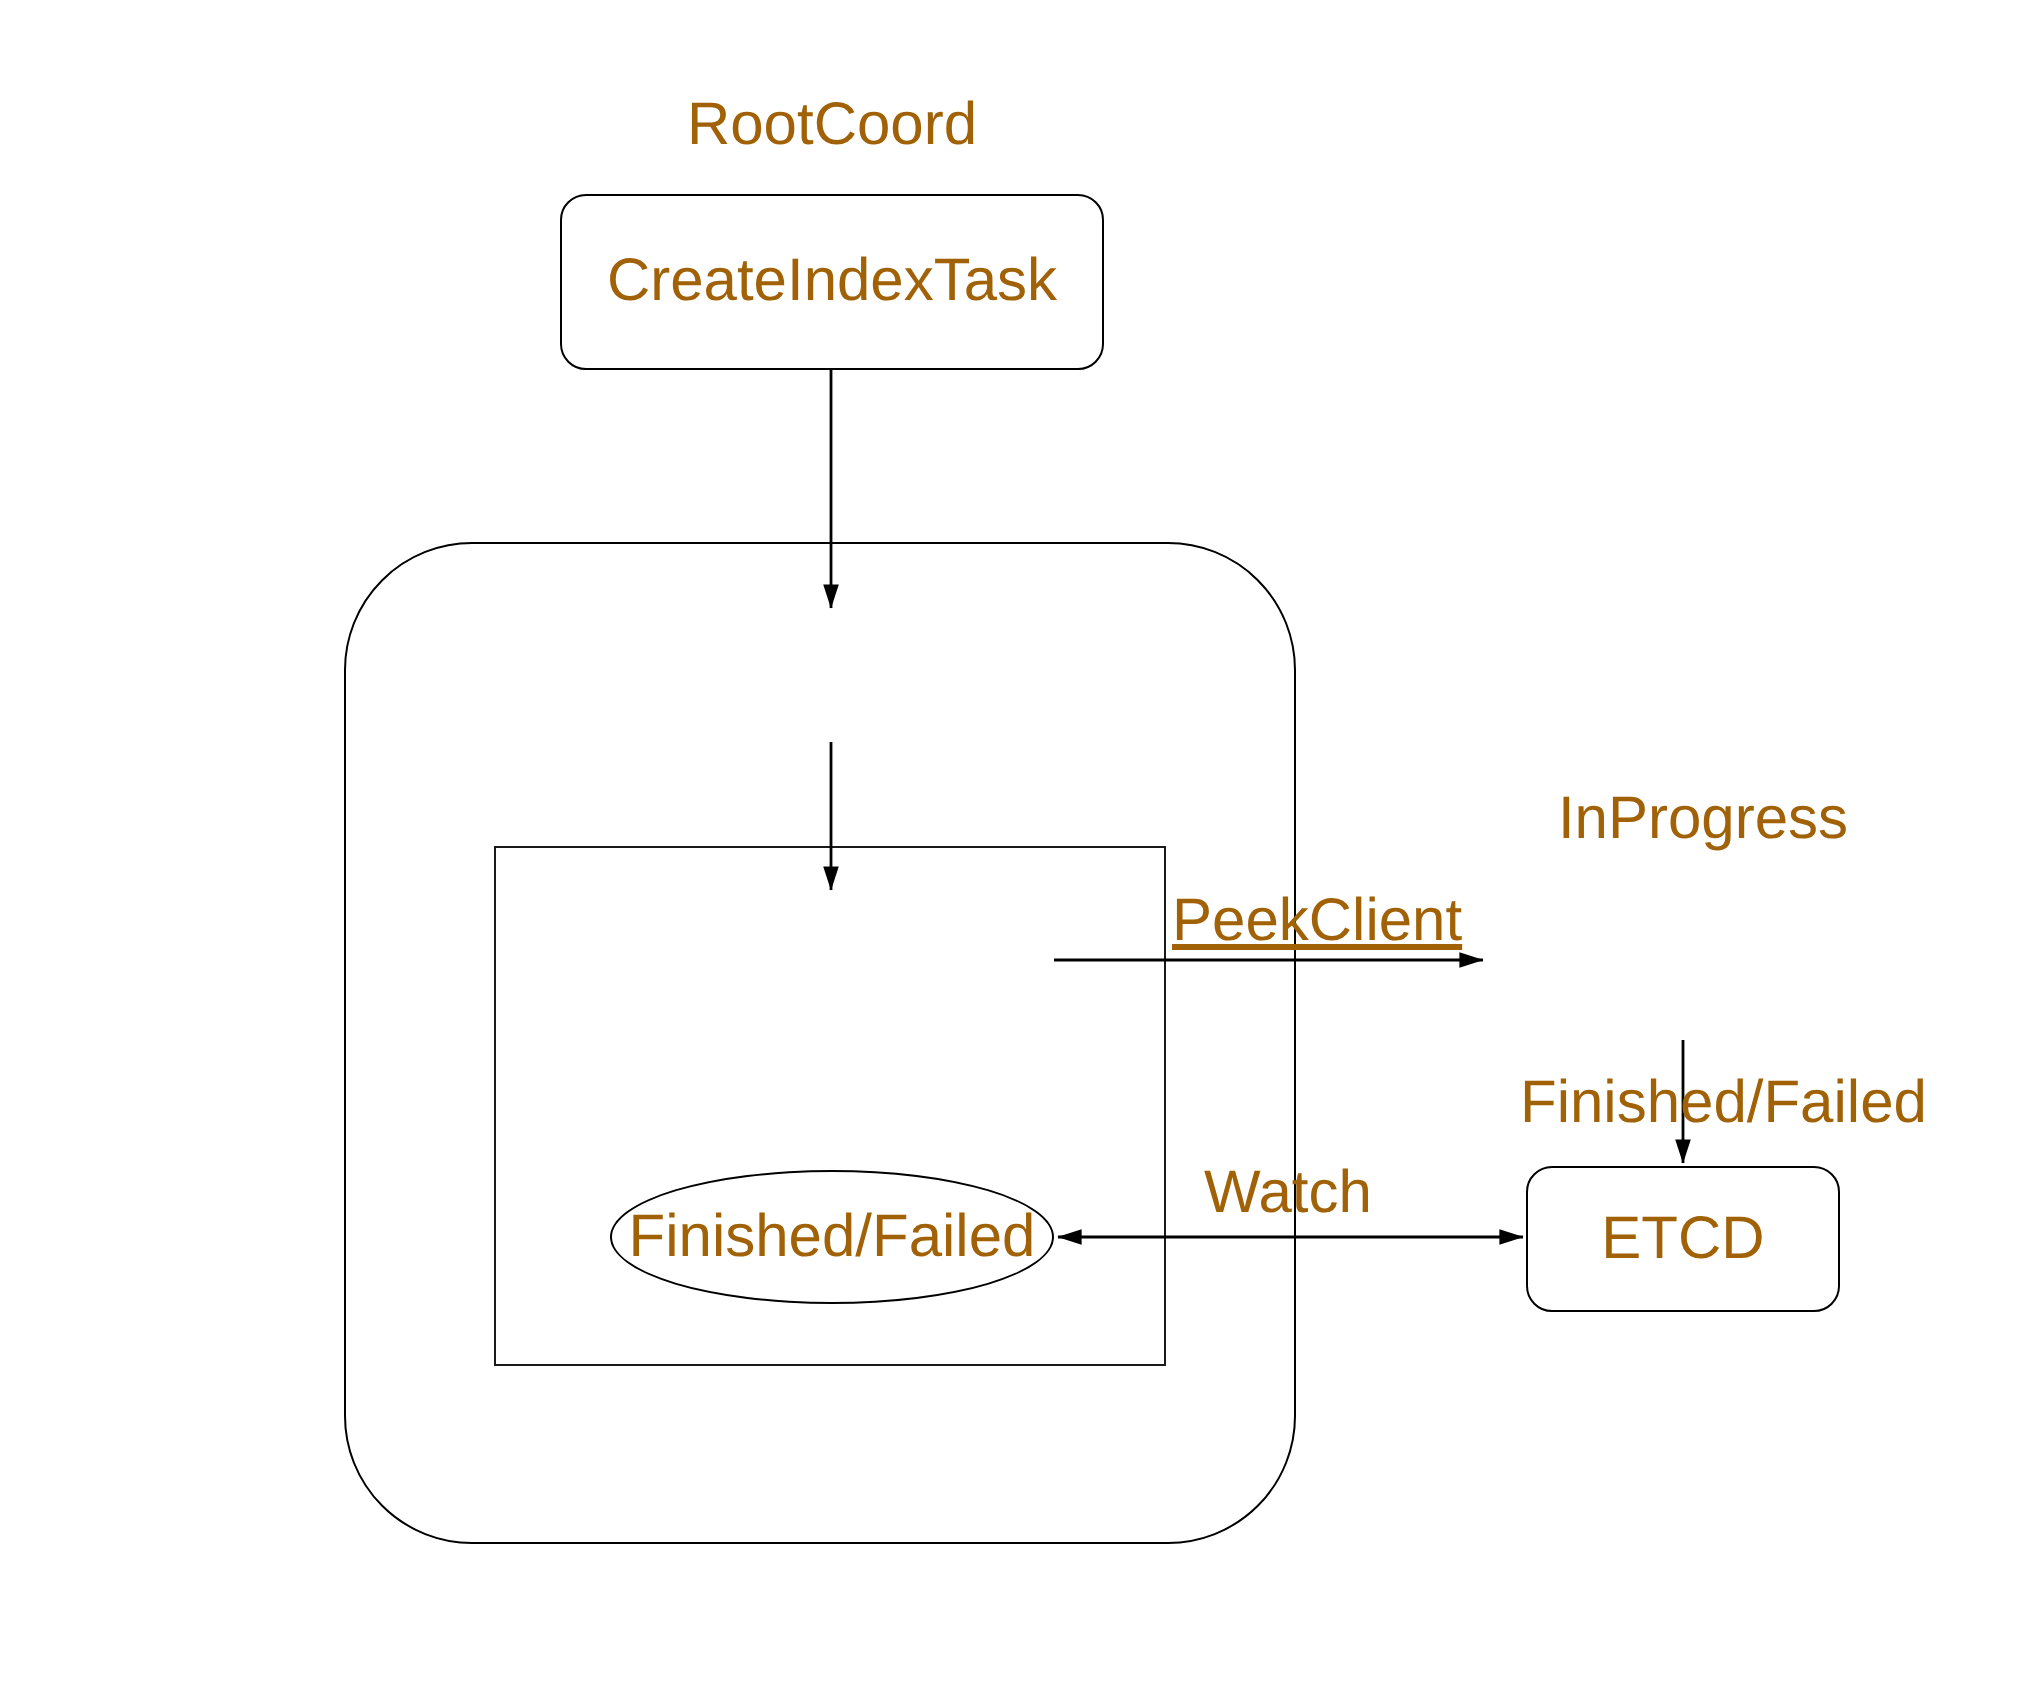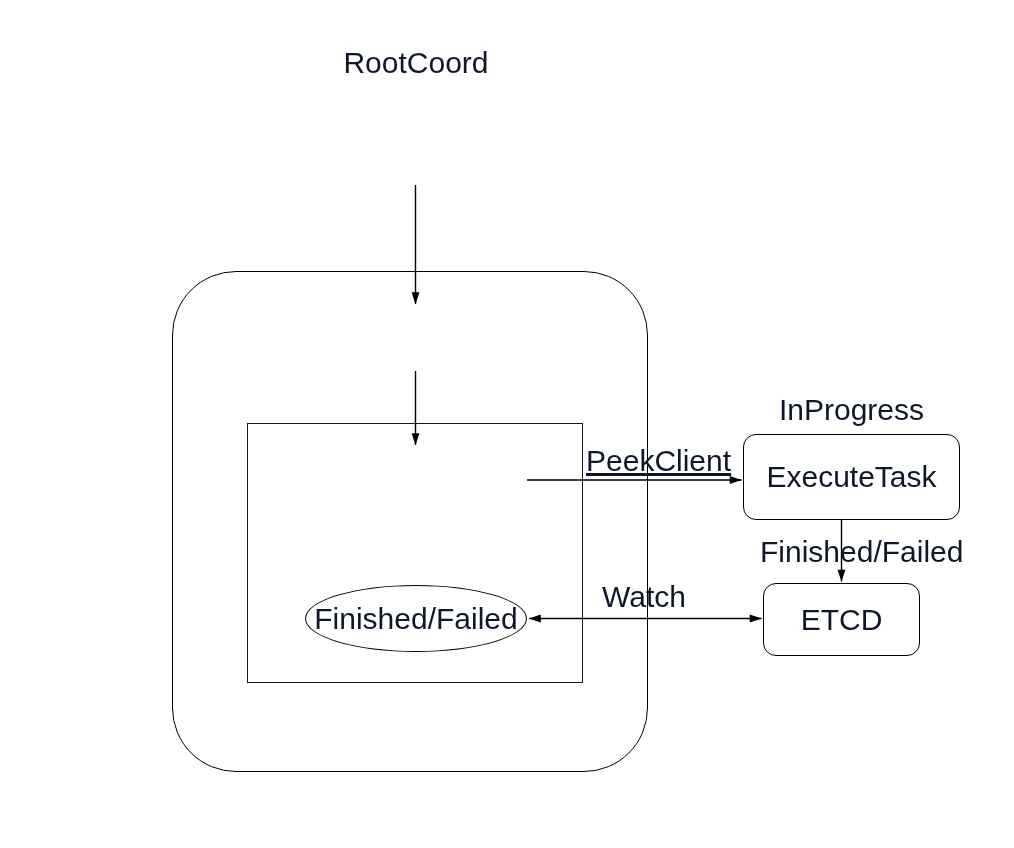--- a/index.html
+++ b/index.html
@@ -6,21 +6,21 @@
     margin: 0;
     padding: 0;
     background: #ffffff;
   }
   #canvas {
     position: relative;
     width: 1014px;
     height: 848px;
     background: #ffffff;
     font-family: "Liberation Sans", "DejaVu Sans", sans-serif;
-    color: #0f172a;
+    color: #a16207;
     overflow: hidden;
   }
   
   .node {
     position: absolute;
     background: #ffffff;
     border: 1.5px solid #000000;
     display: flex;
     align-items: center;
     justify-content: center;
@@ -105,22 +105,22 @@
     <line x1="529" y1="618.5" x2="761.5" y2="618.5" marker-start="url(#arrow)" marker-end="url(#arrow)"></line>
   </svg>
 
   <div class="label centered" id="label-root-coord">RootCoord</div>
   <div class="label centered" id="label-index-node">InProgress</div>
 
   <div class="label" id="label-peek-client">PeekClient</div>
   <div class="label" id="label-finished-failed">Finished/Failed</div>
   <div class="label" id="label-watch">Watch</div>
 
+  <div class="node rounded-box" id="node-create-index-task">CreateIndexTask</div>
 
 
 
   <div class="node ellipse" id="node-finished-failed">Finished/Failed</div>
 
-  <div class="node rounded-box" id="node-execute-task">ExecuteTask</div>
 
   <div class="node rounded-box" id="node-etcd">ETCD</div>
 
 </div>
 
 </body></html>

